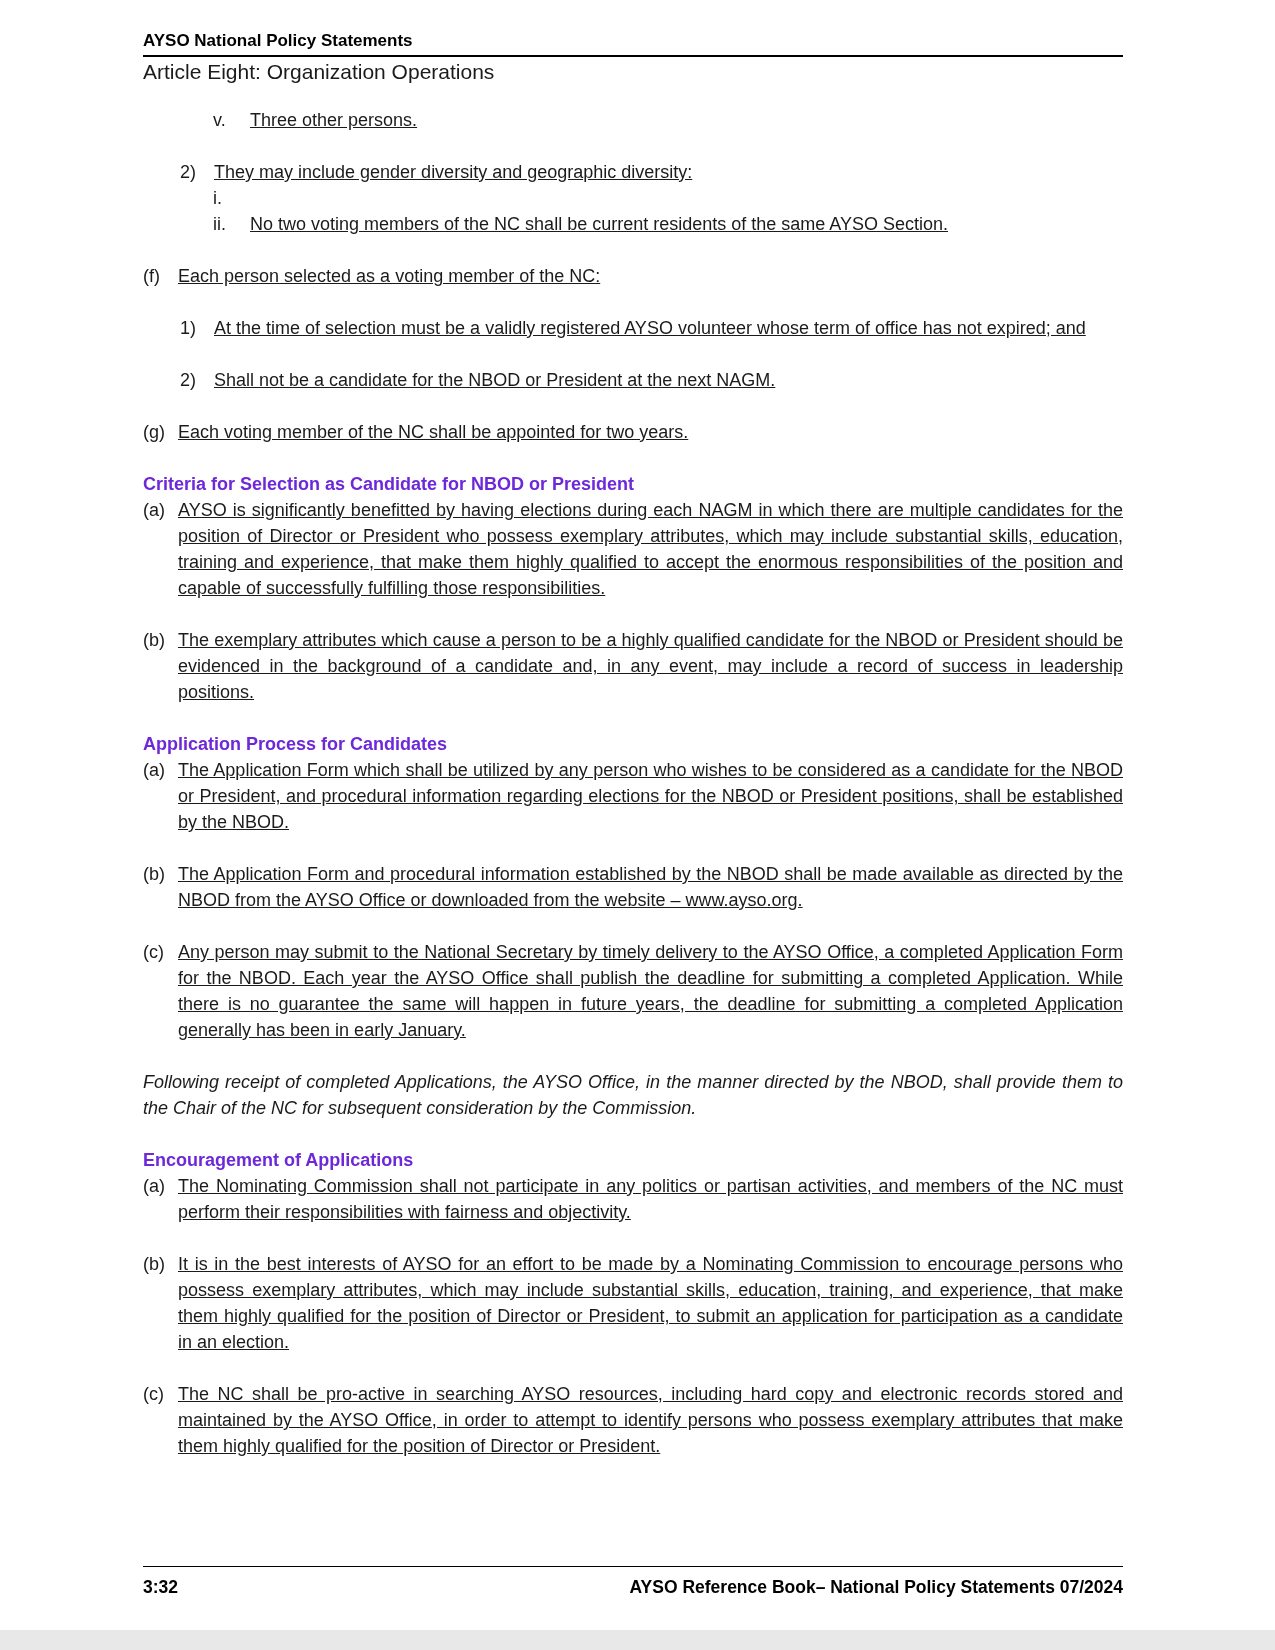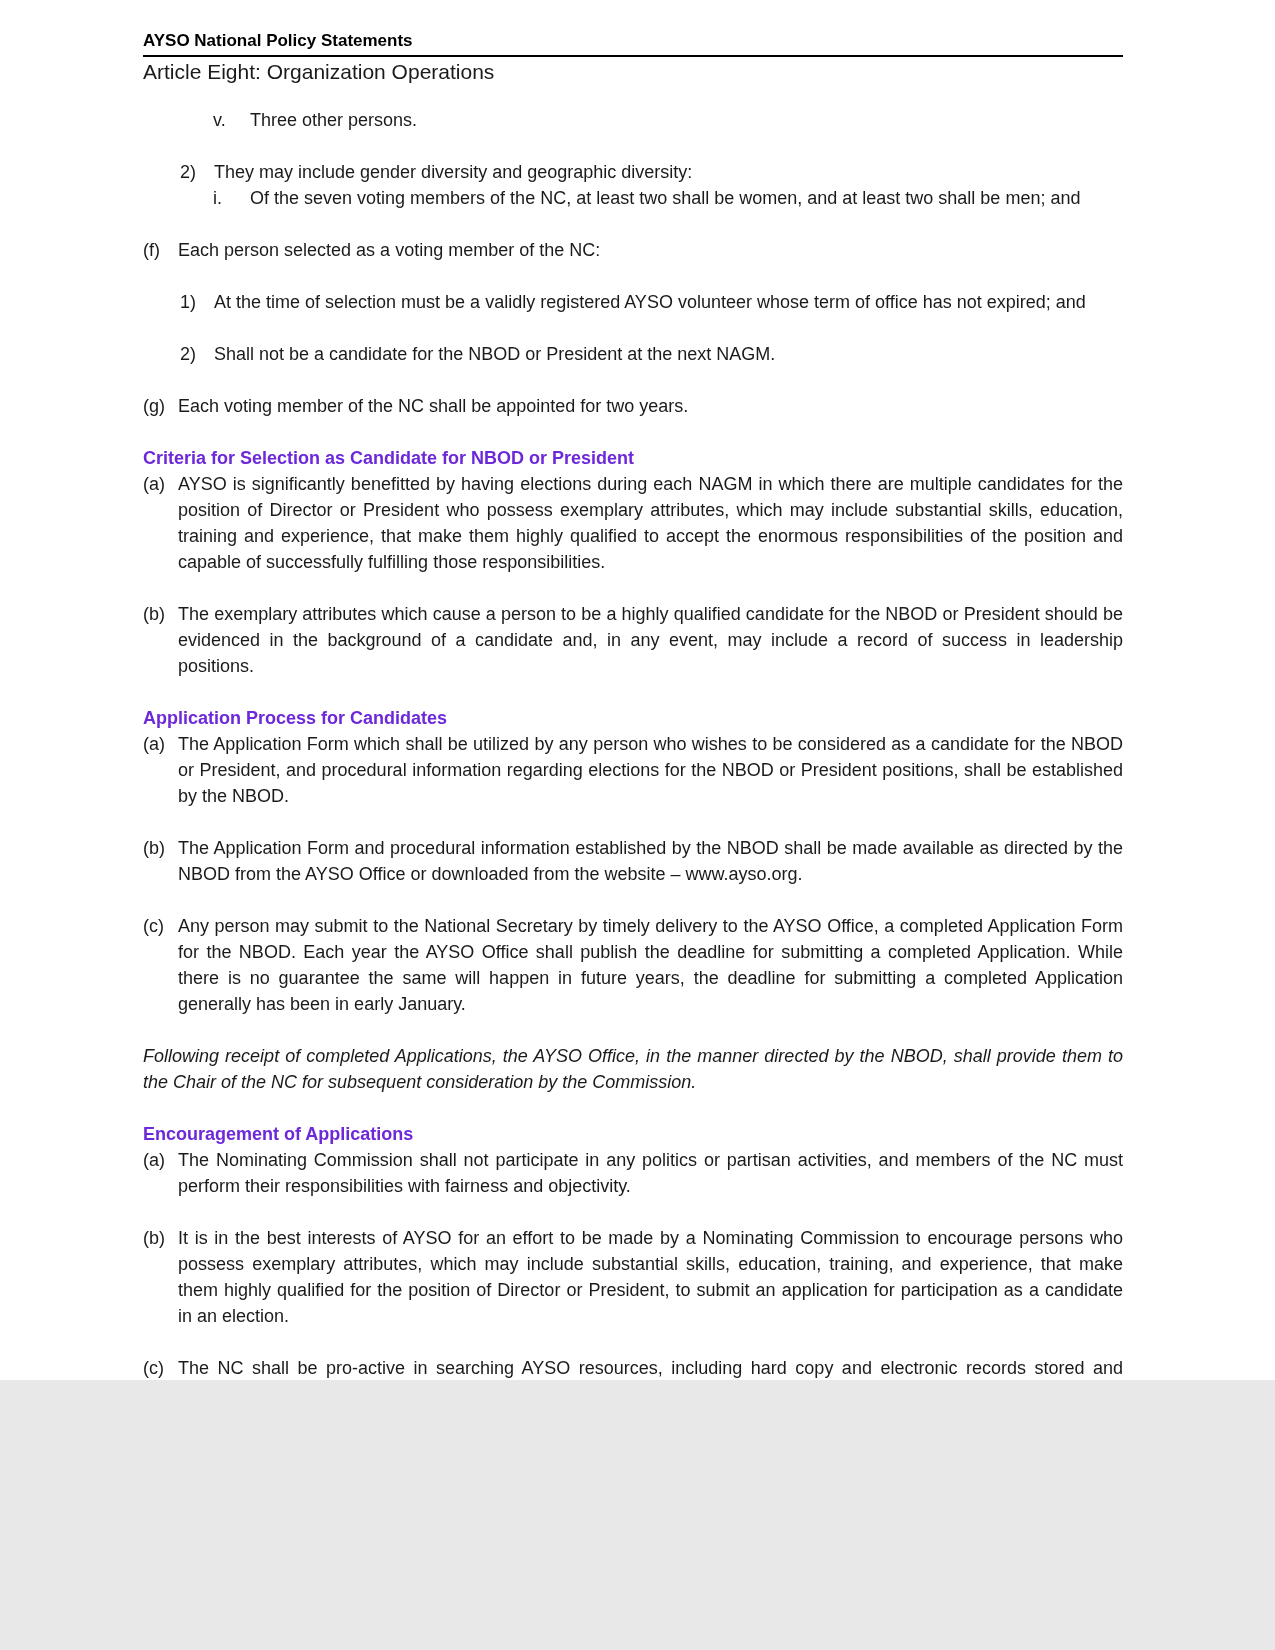--- a/index.html
+++ b/index.html
@@ -3,21 +3,21 @@
 <meta charset="utf-8">
 <style>
   html, body {
     margin: 0;
     padding: 0;
     background: #e8e8e8;
   }
   .page {
     position: relative;
     width: 1275px;
-    height: 1380px;
+    height: 1630px;
     margin: 0 auto;
     background: #ffffff;
     box-sizing: border-box;
     padding: 30px 152px 0 143px;
     font-family: "Liberation Sans", sans-serif;
     color: #1b1b1b;
     font-size: 18px;
     line-height: 26px;
     overflow: hidden;
   }
@@ -41,21 +41,21 @@
   }
   .doc-body {
     margin-top: 24px;
   }
   .block { margin-top: 26px; }
   .block.tight { margin-top: 0; }
   .doc-body .block:first-child { margin-top: 0; }
 
   .list-block { display: flex; }
   .list-block .marker { flex: 0 0 auto; }
-  .list-block .text  { flex: 1 1 auto; }
+  .list-block .text  { flex: 1 1 auto; text-decoration: underline; }
 
   .l0 { padding-left: 0; }
   .l0 > .marker { width: 35px; }
   .l1 { padding-left: 37px; }
   .l1 > .marker { width: 34px; }
   .l2 { padding-left: 70px; }
   .l2 > .marker { width: 37px; }
 
   .justify .text, p.justify { text-align: justify; }
 
@@ -102,21 +102,24 @@
       <div class="block list-block l2">
         <span class="marker">v.</span>
         <span class="text">Three other persons.</span>
       </div>
       <div class="block list-block l1">
         <span class="marker">2)</span>
         <span class="text">They may include gender diversity and geographic diversity:</span>
       </div>
       <div class="block list-block l2 tight">
         <span class="marker">i.</span>
-        <span class="text">Of the seven voting members of the NC, at least two shall be women, and at least two shall be men; and</span>
+      </div>
+      <div class="block list-block l2 tight">
+        <span class="marker">ii.</span>
+        <span class="text">No two voting members of the NC shall be current residents of the same AYSO Section.</span>
       </div>
       <div class="block list-block l0">
         <span class="marker">(f)</span>
         <span class="text">Each person selected as a voting member of the NC:</span>
       </div>
       <div class="block list-block l1 justify">
         <span class="marker">1)</span>
         <span class="text">At the time of selection must be a validly registered AYSO volunteer whose term of office has not expired; and</span>
       </div>
       <div class="block list-block l1">

